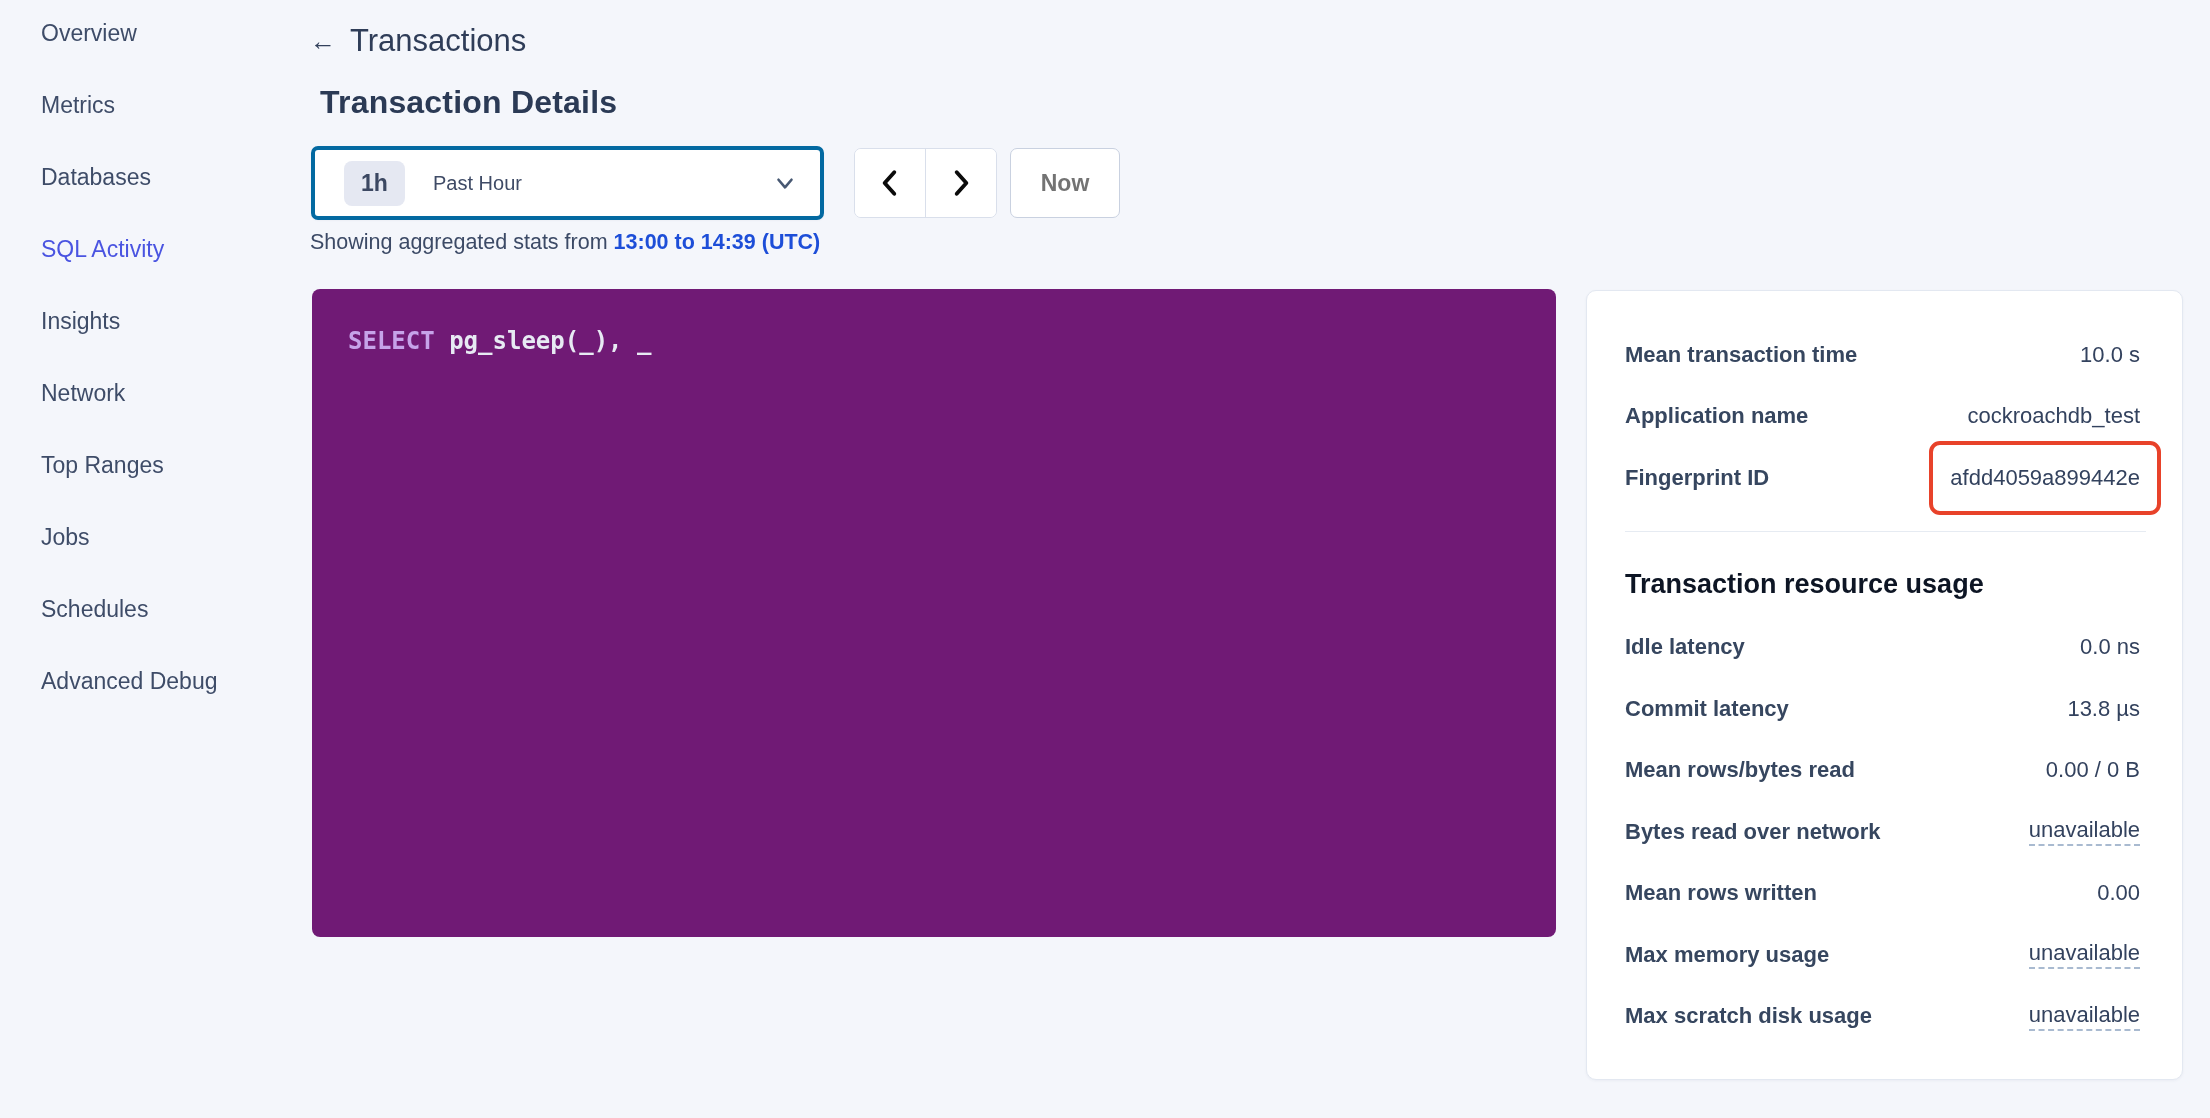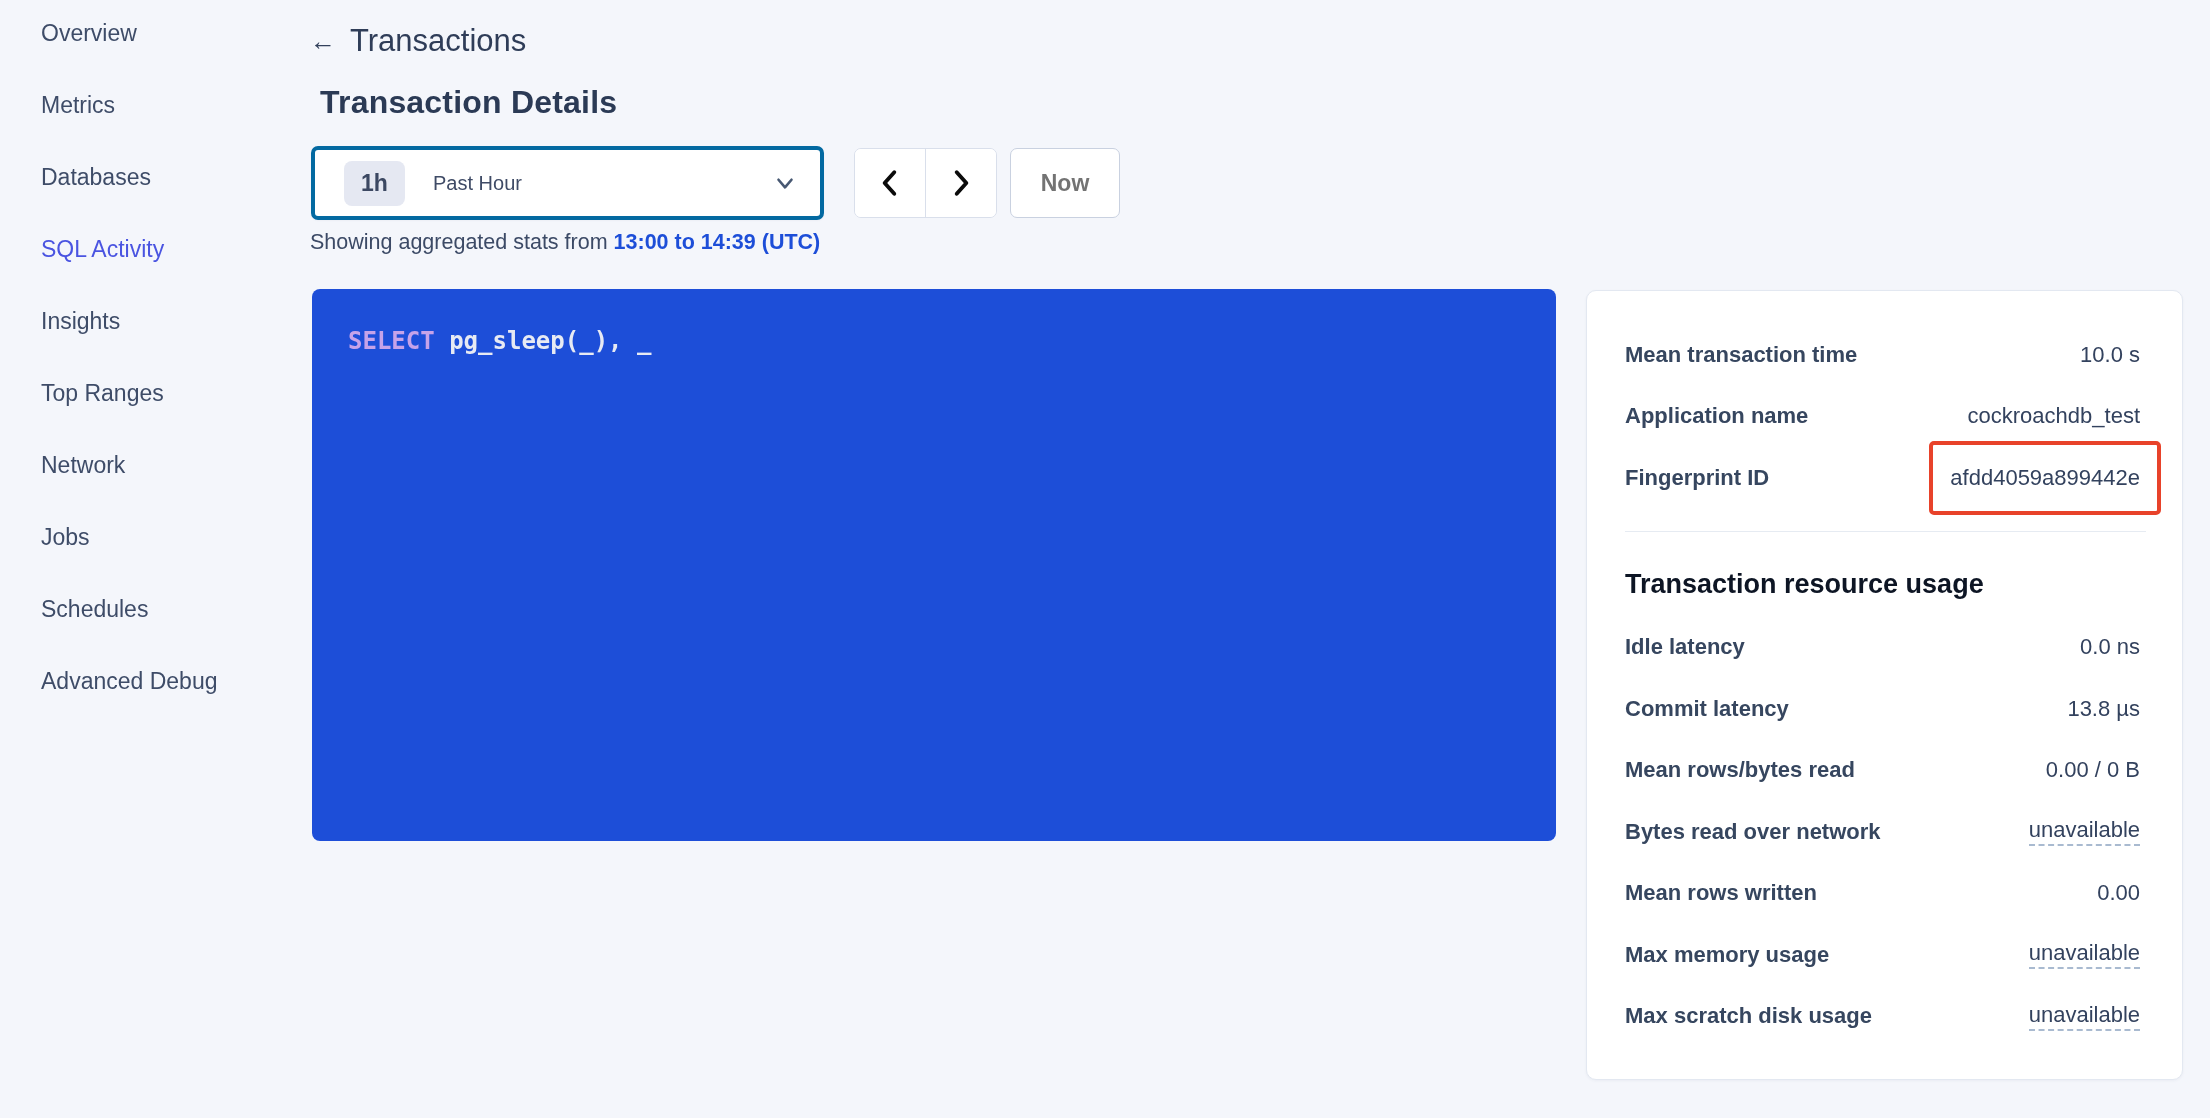--- a/index.html
+++ b/index.html
@@ -74,22 +74,22 @@
   }
 
   .stats-line {
     position: absolute; left: 310px; top: 230px;
     font-size: 21.5px; color: #3c4a66;
   }
   .stats-line b { font-weight: bold; color: #1d4ed8; }
 
   
   .sql-box {
-    position: absolute; left: 312px; top: 289px; width: 1244px; height: 552px;
-    background: #1d4ed8; border-radius: 8px;
+    position: absolute; left: 312px; top: 289px; width: 1244px; height: 648px;
+    background: #701a75; border-radius: 8px;
     padding: 38px 36px; 
   }
   .sql-box code {
     font-family: "DejaVu Sans Mono", "Liberation Mono", monospace;
     font-size: 24px; font-weight: bold; color: #e7eaf3; white-space: pre;
   }
   .sql-box .kw { color: #c6a3e9; }
 
   
   .panel {
@@ -100,43 +100,43 @@
   }
   .kv-row {
     height: 61.5px; display: flex; align-items: center; justify-content: space-between; gap: 38px;
   }
   .kv-label { font-size: 22px; font-weight: bold; color: #36465f; white-space: nowrap; }
   .kv-value { font-size: 22px; color: #33425e; white-space: nowrap; }
   .kv-value.unavailable {
     border-bottom: 2px dashed #a9bad0; padding-bottom: 2px; line-height: 1.15;
   }
   .kv-value.annotated {
-    border: 4px solid #e8422a; border-radius: 5px;
+    border: 4px solid #e8422a; border-radius: 11px;
     padding: 20px 17px; margin-right: -21px;
   }
   .panel-divider {
     border: none; border-top: 1px solid #e6ebf2; margin: 22px -6px 0 0;
   }
   .section-title {
     margin-top: 37px; font-size: 27px; font-weight: bold; color: #0d1524;
   }
   .resource-rows { margin-top: 17px; }
 </style>
 </head>
 <body>
 
 <nav class="sidebar">
   <ul>
     <li>Overview</li>
     <li>Metrics</li>
     <li>Databases</li>
     <li class="active">SQL Activity</li>
     <li>Insights</li>
+    <li>Network</li>
     <li>Top Ranges</li>
-    <li>Network</li>
     <li>Jobs</li>
     <li>Schedules</li>
     <li>Advanced Debug</li>
   </ul>
 </nav>
 
 <main class="main">
 
   <div class="breadcrumb">
     <span class="back-arrow">←</span>

